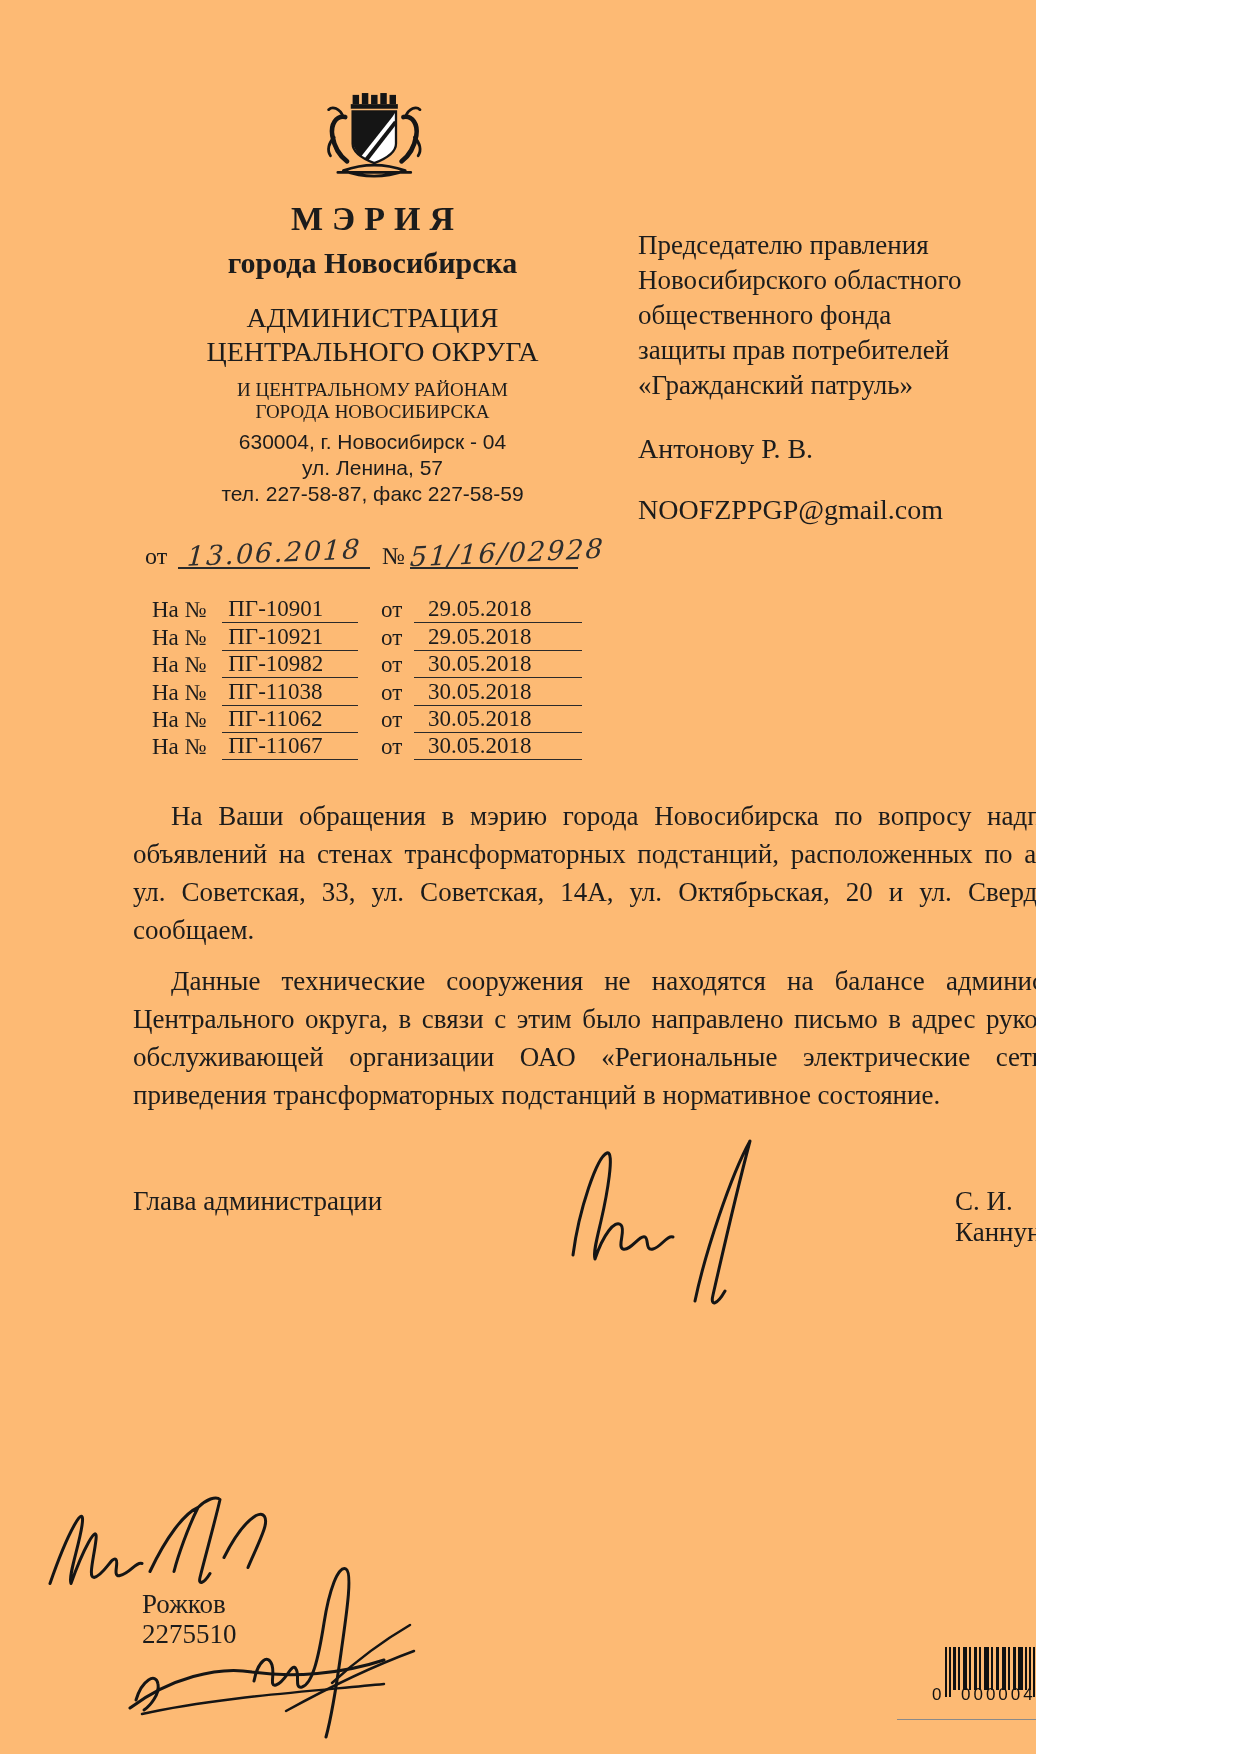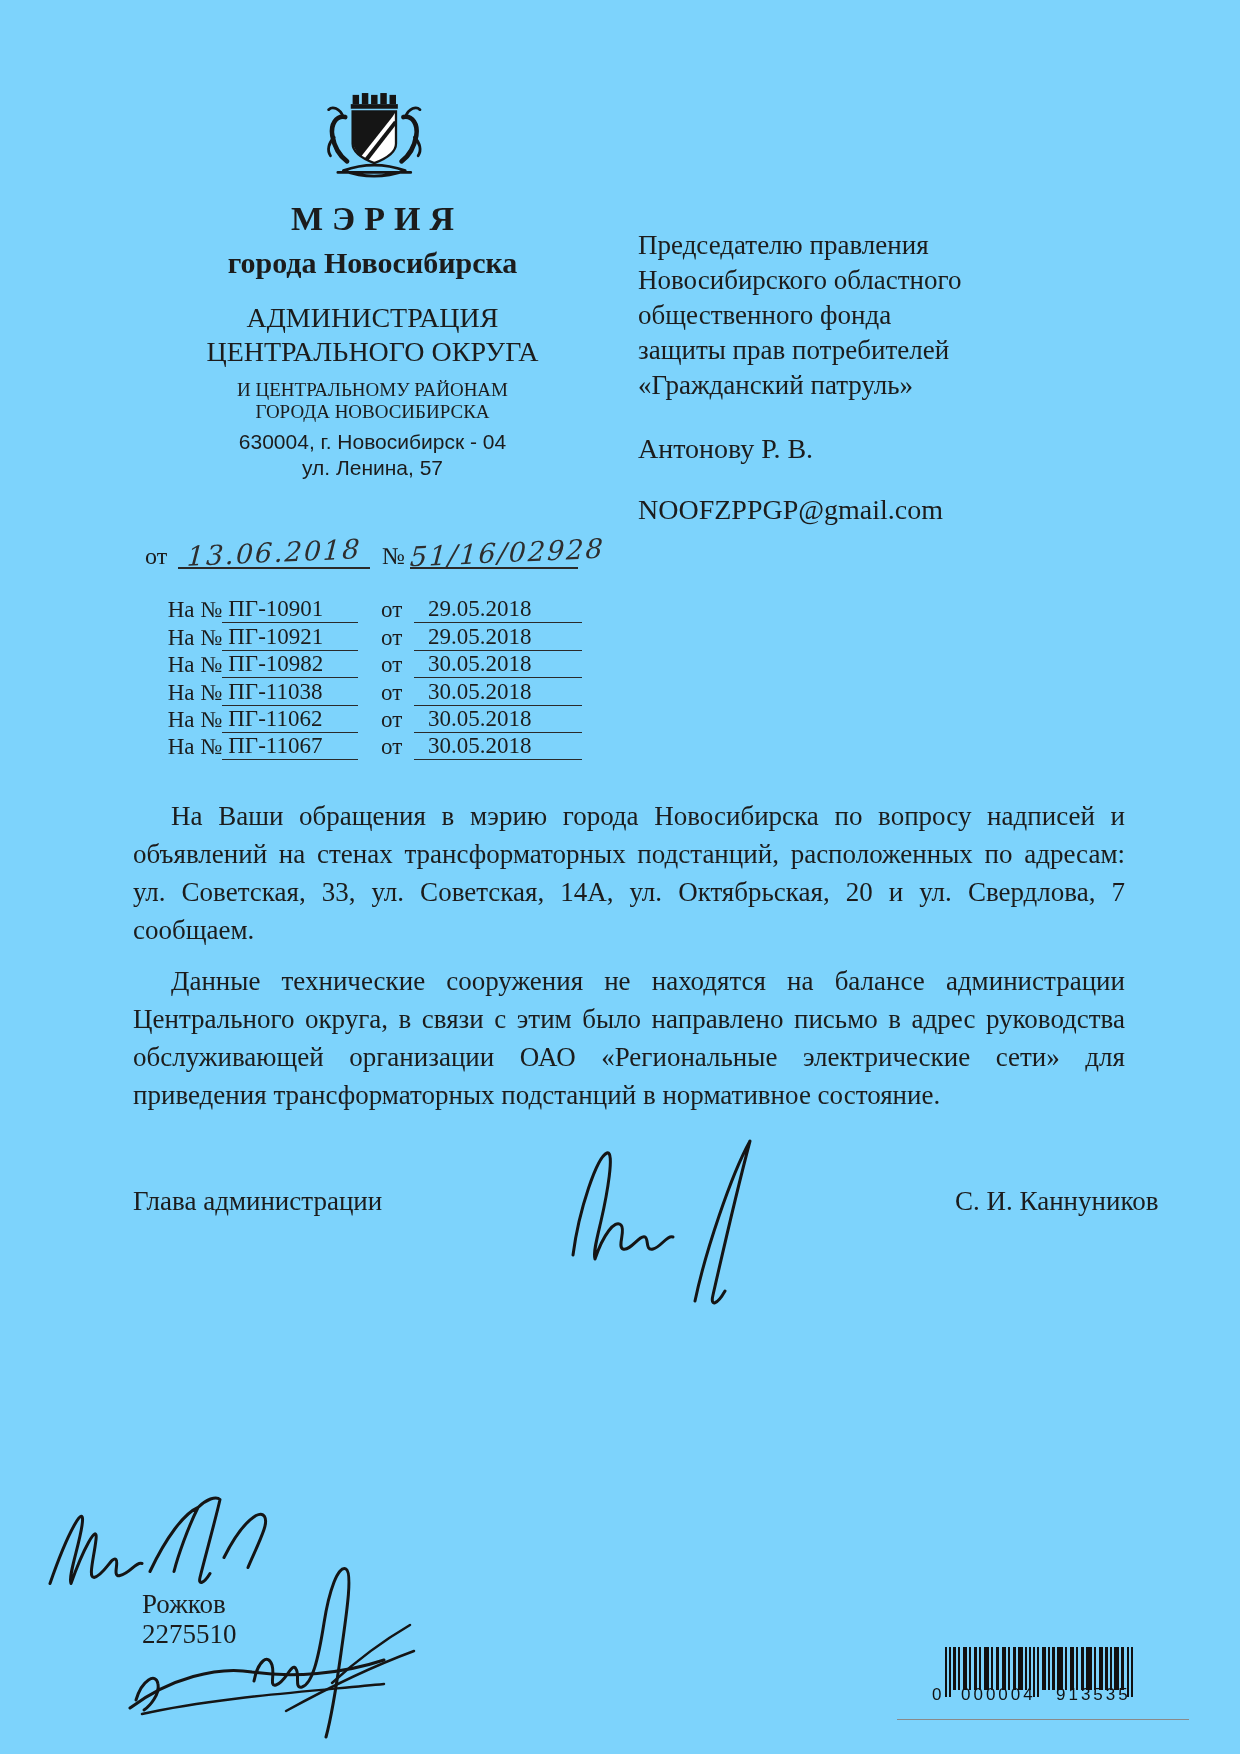--- a/index.html
+++ b/index.html
@@ -1,18 +1,18 @@
 <!DOCTYPE html>
 <html lang="ru"><head>
 <meta charset="utf-8">
 <style>
   html,body { margin:0; padding:0; background:#ffffff; }
   .page {
-    position:relative; width:1240px; height:1754px;
-    background:#7dd3fc; color:#1c1c1c;
+    position:relative; width:1036px; height:1754px;
+    background:#fdba74; color:#1c1c1c;
     font-family:"Liberation Serif", serif;
     overflow:hidden;
   }
   .abs { position:absolute; }
   .center { text-align:center; }
 
   
   .lh-col { left:115px; width:515px; }
   .emblem { left:312px; top:93px; width:120px; height:97px; }
   .org-title-1 { top:200px; font-size:34px; font-weight:bold; letter-spacing:9px; text-indent:9px; }
@@ -35,21 +35,21 @@
   .handwritten {
     display:inline-block;
     font-family:"DejaVu Serif", serif; font-style:italic;
     font-size:27px; letter-spacing:2px; color:#2e2e2e;
     transform:rotate(-2.5deg) skewX(-6deg);
   }
 
   
   .refs { left:152px; top:596px; width:430px; font-size:23px; }
   .ref-row { display:flex; align-items:flex-end; height:27.4px; }
-  .ref-na { width:73px;text-align:right; }
+  .ref-na { width:73px; }
   .ref-num { width:135px; border-bottom:1.5px solid #2a2a2a; padding-left:6px; }
   .ref-ot { width:26px; margin-left:23px; }
   .ref-date { width:160px; border-bottom:1.5px solid #2a2a2a; margin-left:8px; padding-left:14px;margin-top:17px; }
 
   
   .body-text { left:133px; top:797px; width:992px; font-size:27px; line-height:38px; text-align:justify; }
   .body-text p { margin:0; text-indent:38px; }
   .body-text p + p { margin-top:13px; }
 
   
@@ -116,20 +116,21 @@
   </div>
 
   <div class="abs lh-col center districts">
     <div>И ЦЕНТРАЛЬНОМУ РАЙОНАМ</div>
     <div>ГОРОДА НОВОСИБИРСКА</div>
   </div>
 
   <div class="abs lh-col center addr">
     <div>630004, г. Новосибирск - 04</div>
     <div>ул. Ленина, 57</div>
+    <div>тел. 227-58-87, факс 227-58-59</div>
   </div>
 
   <div class="abs addressee">
     <div>Председателю правления</div>
     <div>Новосибирского областного</div>
     <div>общественного фонда</div>
     <div>защиты прав потребителей</div>
     <div>«Гражданский патруль»</div>
   </div>
   <div class="abs addressee-name">Антонову Р. В.</div>

